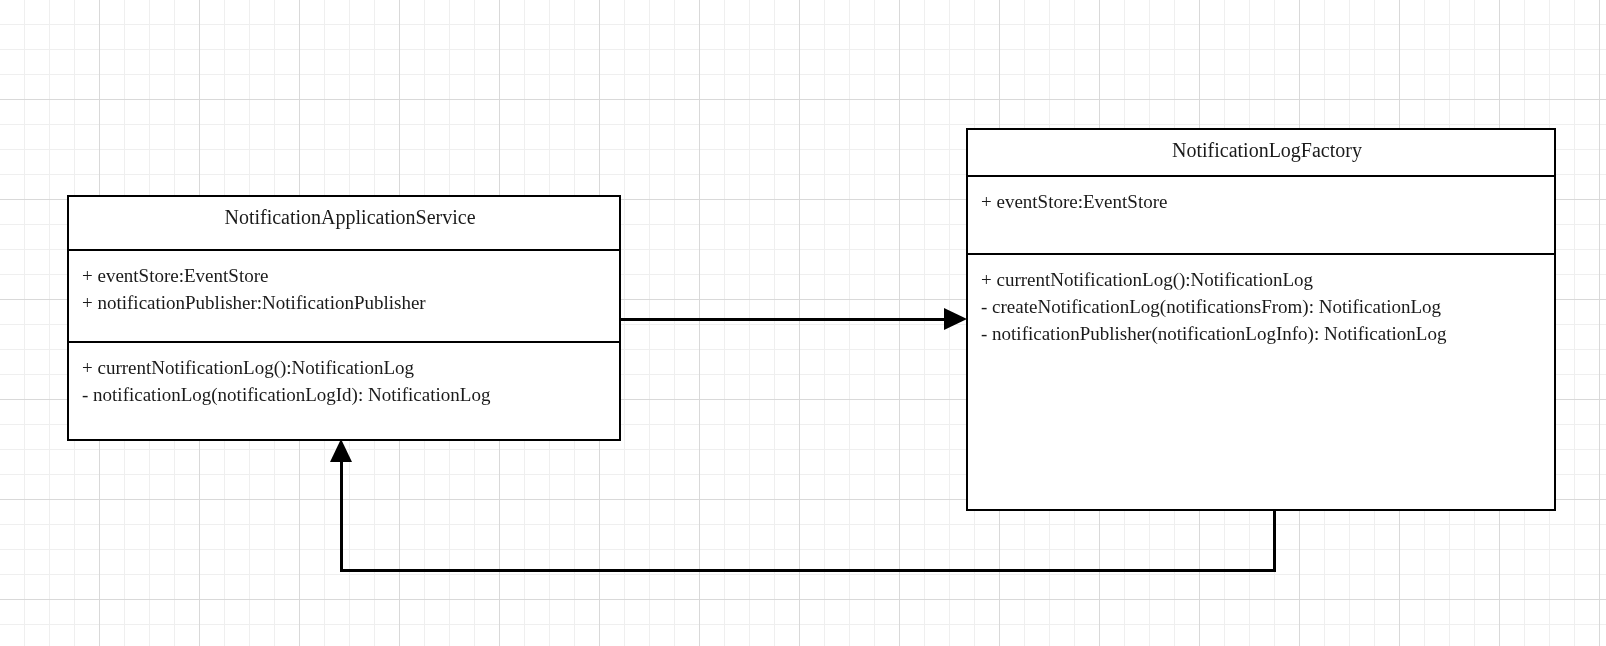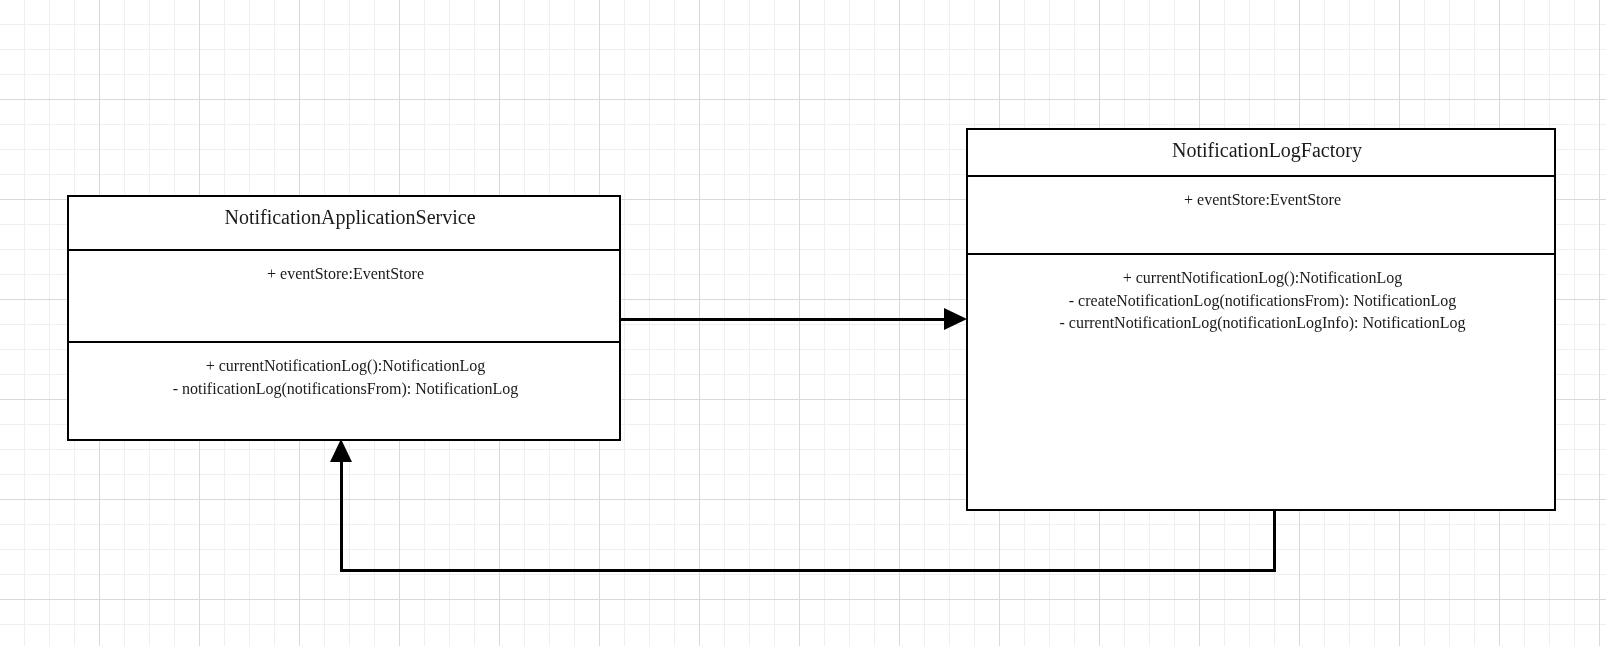--- a/index.html
+++ b/index.html
@@ -42,24 +42,23 @@
     line-height: 1.25;
     color: #1a1a1a;
     padding: 8px 6px 9px 18px;
     border-bottom: 2px solid #000000;
     box-sizing: border-box;
   }
 
   .uml-compartment {
     padding: 12px 10px 12px 13px;
     box-sizing: border-box;
-    font-size: 16px;
+    font-size: 19px;
     line-height: 1.42;
     color: #1a1a1a;
-    text-align: center;
   }
 
   .uml-compartment.with-divider {
     border-bottom: 2px solid #000000;
   }
 
   .uml-member {
     white-space: pre-wrap;
     word-break: normal;
   }
@@ -149,40 +148,41 @@
 <body>
 
 <div id="canvas">
 
   <div class="uml-class" id="class-notification-application-service">
 
     <div class="uml-title">NotificationApplicationService</div>
 
     <div class="uml-compartment attrs with-divider">
       <div class="uml-member">+ eventStore:EventStore</div>
+      <div class="uml-member">+ notificationPublisher:NotificationPublisher</div>
     </div>
 
     <div class="uml-compartment ops">
       <div class="uml-member">+ currentNotificationLog():NotificationLog</div>
-      <div class="uml-member">- notificationLog(notificationsFrom): NotificationLog</div>
+      <div class="uml-member">- notificationLog(notificationLogId): NotificationLog</div>
     </div>
   </div>
 
   <div class="uml-class" id="class-notification-log-factory">
 
     <div class="uml-title">NotificationLogFactory</div>
 
     <div class="uml-compartment attrs with-divider">
       <div class="uml-member">+ eventStore:EventStore</div>
     </div>
 
     <div class="uml-compartment ops">
       <div class="uml-member">+ currentNotificationLog():NotificationLog</div>
       <div class="uml-member">- createNotificationLog(notificationsFrom): NotificationLog</div>
-      <div class="uml-member">- currentNotificationLog(notificationLogInfo): NotificationLog</div>
+      <div class="uml-member">- notificationPublisher(notificationLogInfo): NotificationLog</div>
     </div>
   </div>
 
   <div class="edge-line" id="edge-service-to-factory-line"></div>
   <div id="edge-service-to-factory-head"></div>
 
   <div class="edge-line" id="edge-factory-to-service-v-right"></div>
   <div class="edge-line" id="edge-factory-to-service-horizontal"></div>
   <div class="edge-line" id="edge-factory-to-service-v-left"></div>
   <div id="edge-factory-to-service-head"></div>

